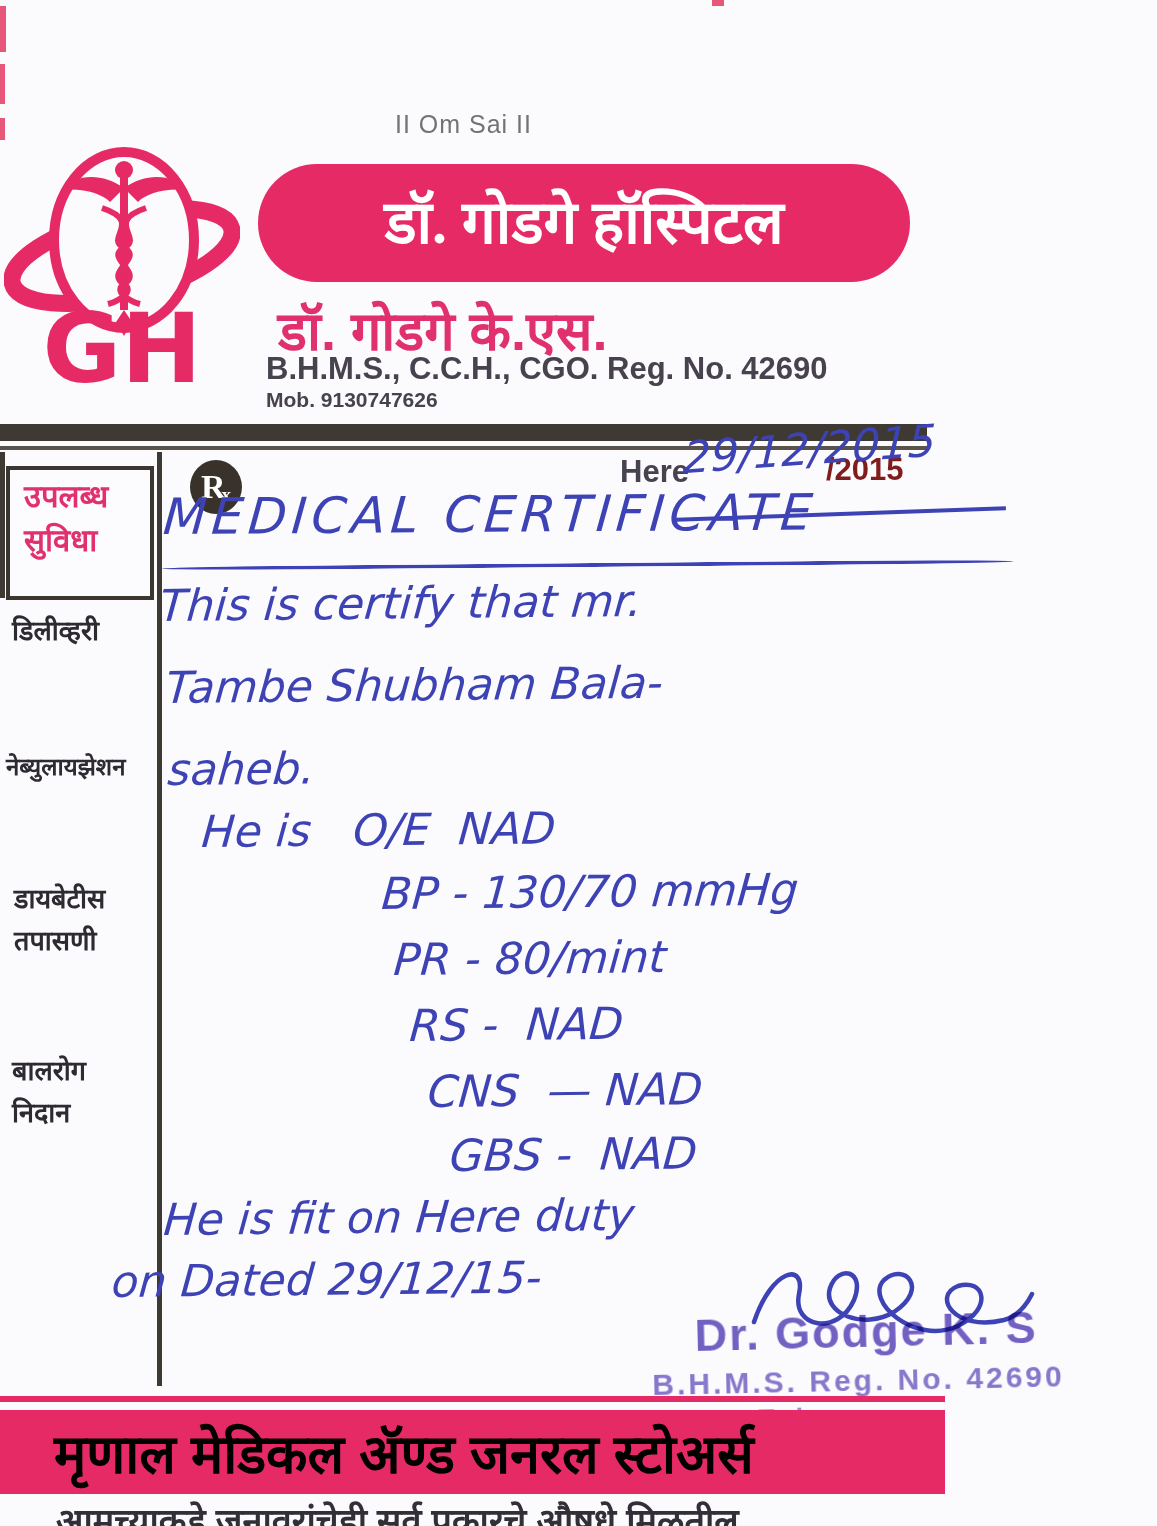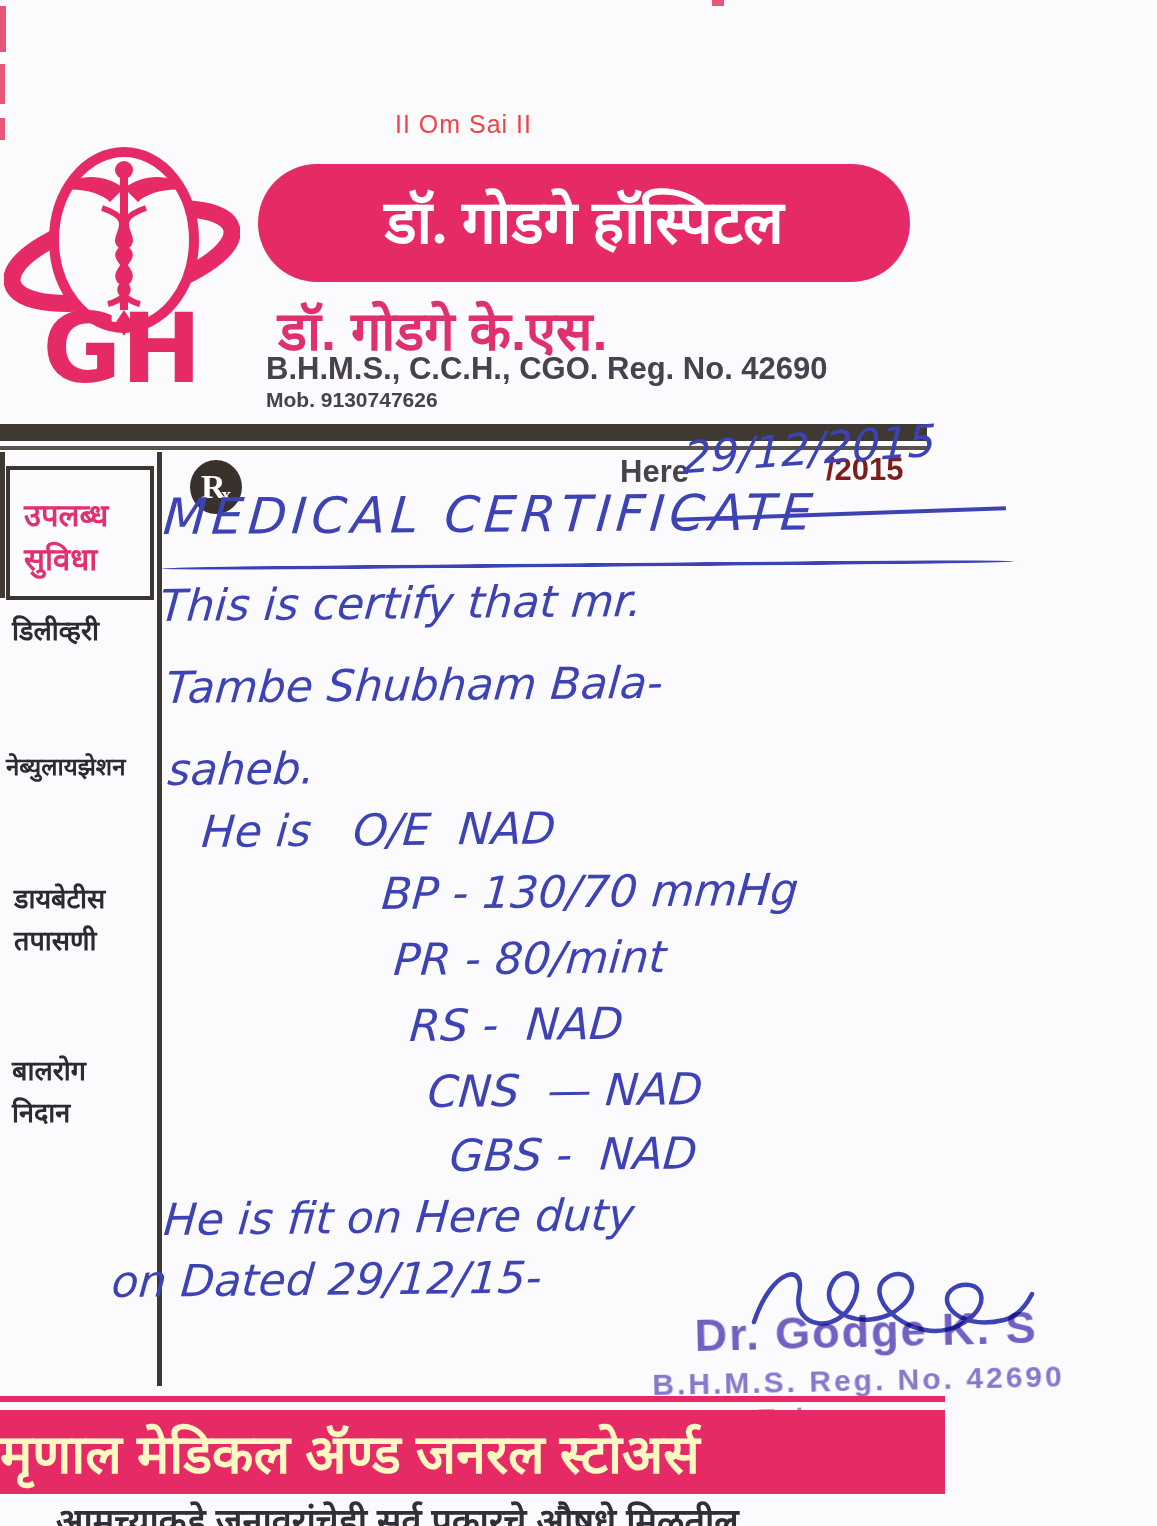--- a/index.html
+++ b/index.html
@@ -9,21 +9,21 @@
     font-family:"Liberation Sans", sans-serif;
   }
   
   .edge-mark{position:absolute;background:#e23a63;opacity:.85;}
   .em1{left:0;top:6;width:6px;height:46px;top:6px;}
   .em2{left:0;top:64px;width:5px;height:40px;}
   .em3{left:0;top:118px;width:5px;height:22px;}
   .em4{left:712px;top:0;width:12px;height:6px;}
   
   .invocation{position:absolute;left:0;top:110px;width:927px;text-align:center;
-    font-size:25px;color:#ef4444;letter-spacing:1px;}
+    font-size:25px;color:#737373;letter-spacing:1px;}
   .logo-svg{position:absolute;left:4px;top:136px;}
   .name-banner{position:absolute;left:258px;top:164px;width:652px;height:118px;
     background:#e62a66;border-radius:60px;display:flex;align-items:center;justify-content:center;}
   .name-banner .t{color:#ffffff;font-weight:bold;font-size:60px;line-height:1;font-family:Liberation Serif, serif;}
   .doctor-name{position:absolute;left:278px;top:292px;color:#e0306d;font-weight:bold;font-size:54px;}
   .credentials{position:absolute;left:266px;top:351px;color:#47424e;font-weight:bold;font-size:31px;}
   .mobile{position:absolute;left:266px;top:388px;color:#47424e;font-weight:bold;font-size:21px;}
   
   .rule-thick{position:absolute;left:0;top:424px;width:927px;height:17px;background:#3e3933;}
   .rule-thin{position:absolute;left:0;top:446px;width:927px;height:4px;background:#5a534b;}
@@ -73,21 +73,21 @@
     filter:blur(0.4px);transform-origin:left top;}
   .stamp1{left:694px;top:1310px;font-size:45px;letter-spacing:2px;transform:rotate(-1.4deg);}
   .stamp2{left:652px;top:1368px;font-size:30px;letter-spacing:3px;opacity:.85;transform:rotate(-1.2deg);}
   .stamp3{left:688px;top:1406px;font-size:27px;letter-spacing:4px;opacity:.7;transform:rotate(-1.2deg);}
   
   .tip-line{position:absolute;left:157px;top:1332px;width:772px;text-align:center;
     color:#2c2830;font-weight:bold;font-size:30px;}
   .footer-pink-rule{position:absolute;left:0;top:1396px;width:945px;height:6px;background:#e62a66;}
   .store-banner{position:absolute;left:0;top:1410px;width:945px;height:84px;background:#e62a66;
     display:flex;align-items:center;}
-  .store-banner .t{color:#fef9c3;font-weight:bold;font-size:54px;}
+  .store-banner .t{color:#000000;font-weight:bold;font-size:54px;padding-left:54px;}
   .store-tagline{position:absolute;left:56px;top:1496px;color:#332f38;font-weight:bold;font-size:36px;}
 </style>
 </head>
 <body>
 
 <div id="page">
 
   <div class="edge-mark em1"></div>
   <div class="edge-mark em2"></div>
   <div class="edge-mark em3"></div>
@@ -116,21 +116,21 @@
   <div class="doctor-name">डॉ. गोडगे के.एस.</div>
   <div class="credentials">B.H.M.S., C.C.H., CGO. Reg. No. 42690</div>
   <div class="mobile">Mob. 9130747626</div>
 
   <div class="rule-thick"></div>
   <div class="rule-thin"></div>
   <div class="left-edge-seg"></div>
   <div class="v-divider"></div>
 
   <div class="facility-box">
-    <div class="ln" style="padding-top:24px;">उपलब्ध</div>
+    <div class="ln" style="padding-top:5px;">उपलब्ध</div>
     <div class="ln">सुविधा</div>
   </div>
   <div class="sb-item sbi0">
     <div>डिलीव्हरी</div>
   </div>
   <div class="sb-item sbi1">
     <div>नेब्युलायझेशन</div>
   </div>
   <div class="sb-item sbi2">
     <div>डायबेटीस</div>

